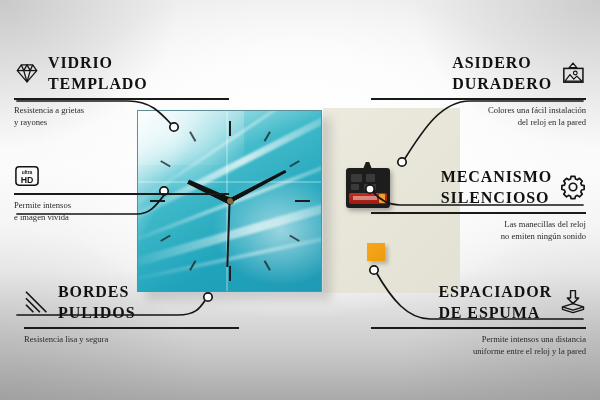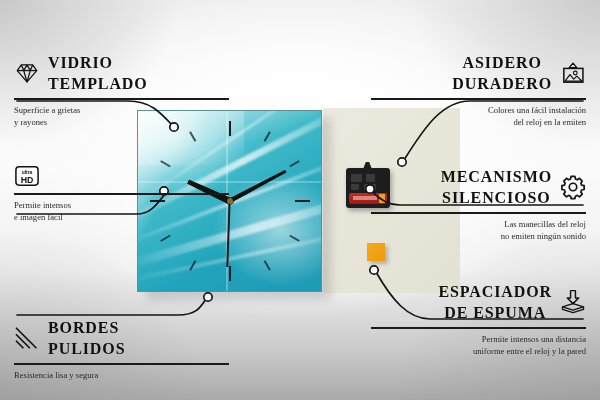--- a/index.html
+++ b/index.html
@@ -90,28 +90,28 @@
   .callout .ttl{
     font-weight:bold;font-size:16px;letter-spacing:.9px;color:#111;
     line-height:1.32;text-transform:uppercase;
   }
   .callout .rule{height:1.5px;background:#1a1a1a;margin:4px 0 4px;}
   .callout .desc{font-size:8.6px;color:#2a2a2a;line-height:1.42;}
   .callout.left .head{justify-content:flex-start;}
   .callout.left .ttl{text-align:left;}
   .callout.left .desc{text-align:left;}
   .callout.right .head{justify-content:flex-end;flex-direction:row;}
-  .callout.right .ttl{text-align:center;}
+  .callout.right .ttl{text-align:left;}
   .callout.right .desc{text-align:right;}
   .ico{width:26px;height:26px;flex:0 0 26px;display:block;}
   .ico svg{display:block;width:26px;height:26px;}
 
   #c1{left:14px;top:52px;}
   #c2{left:14px;top:163px;}
-  #c3{left:14px;top:281px;margin-top:36px;}
+  #c3{left:24px;top:281px;}
   #c4{right:14px;top:52px;}
   #c5{right:14px;top:166px;}
   #c6{right:14px;top:281px;}
 
   #lines{position:absolute;left:0;top:0;width:600px;height:400px;pointer-events:none;}
 </style>
 </head>
 <body>
 
 <div id="stage">
@@ -225,39 +225,39 @@
         </g>
           </svg>
       </span>
       <span class="ttl">
         <span>VIDRIO</span><br>
         <span>TEMPLADO</span>
       </span>
     </div>
     <div class="rule"></div>
     <div class="desc">
-      <span>Superficie a grietas</span><br>
+      <span>Resistencia a grietas</span><br>
       <span>y rayones</span>
     </div>
   </div>
 
   <div class="callout left" id="c2">
     <div class="head">
       <span class="ico">
         <svg viewBox="0 0 34 30">
           <rect x="2.5" y="3" width="29" height="24" rx="4" fill="none" stroke="#141414" stroke-width="2"></rect>
           <text x="17" y="13" font-family="Liberation Sans, sans-serif" font-size="6.4" font-weight="bold" text-anchor="middle" fill="#141414">ultra</text>
           <text x="17" y="24" font-family="Liberation Sans, sans-serif" font-size="11.5" font-weight="bold" text-anchor="middle" fill="#141414">HD</text>
         </svg>
       </span>
     </div>
     <div class="rule"></div>
     <div class="desc">
       <span>Permite intensos</span><br>
-      <span>e imagen fácil</span>
+      <span>e imagen vívida</span>
     </div>
   </div>
 
   <div class="callout left" id="c3">
     <div class="head">
       <span class="ico">
         <svg viewBox="0 0 32 30">
             <g stroke="#141414" stroke-width="2.1" stroke-linecap="round">
           <line x1="3" y1="3" x2="27" y2="27"></line>
           <line x1="3" y1="11" x2="19" y2="27"></line>
@@ -287,21 +287,21 @@
           <path d="M17 2 L22 8 H12 Z" fill="none" stroke="#141414" stroke-width="1.7" stroke-linejoin="round"></path>
           <rect x="5" y="9" width="25" height="18" fill="none" stroke="#141414" stroke-width="2"></rect>
           <circle cx="20" cy="15" r="2.4" fill="none" stroke="#141414" stroke-width="1.5"></circle>
           <path d="M6.5 25.5 L13 17 L18 23 L22 19 L28.5 25.5 Z" fill="none" stroke="#141414" stroke-width="1.6" stroke-linejoin="round"></path>
         </svg>
       </span>
     </div>
     <div class="rule"></div>
     <div class="desc">
       <span>Colores una fácil instalación</span><br>
-      <span>del reloj en la emiten</span>
+      <span>del reloj en la pared</span>
     </div>
   </div>
 
   <div class="callout right" id="c5">
     <div class="head">
       <span class="ttl">
         <span>MECANISMO</span><br>
         <span>SILENCIOSO</span>
       </span>
       <span class="ico">

